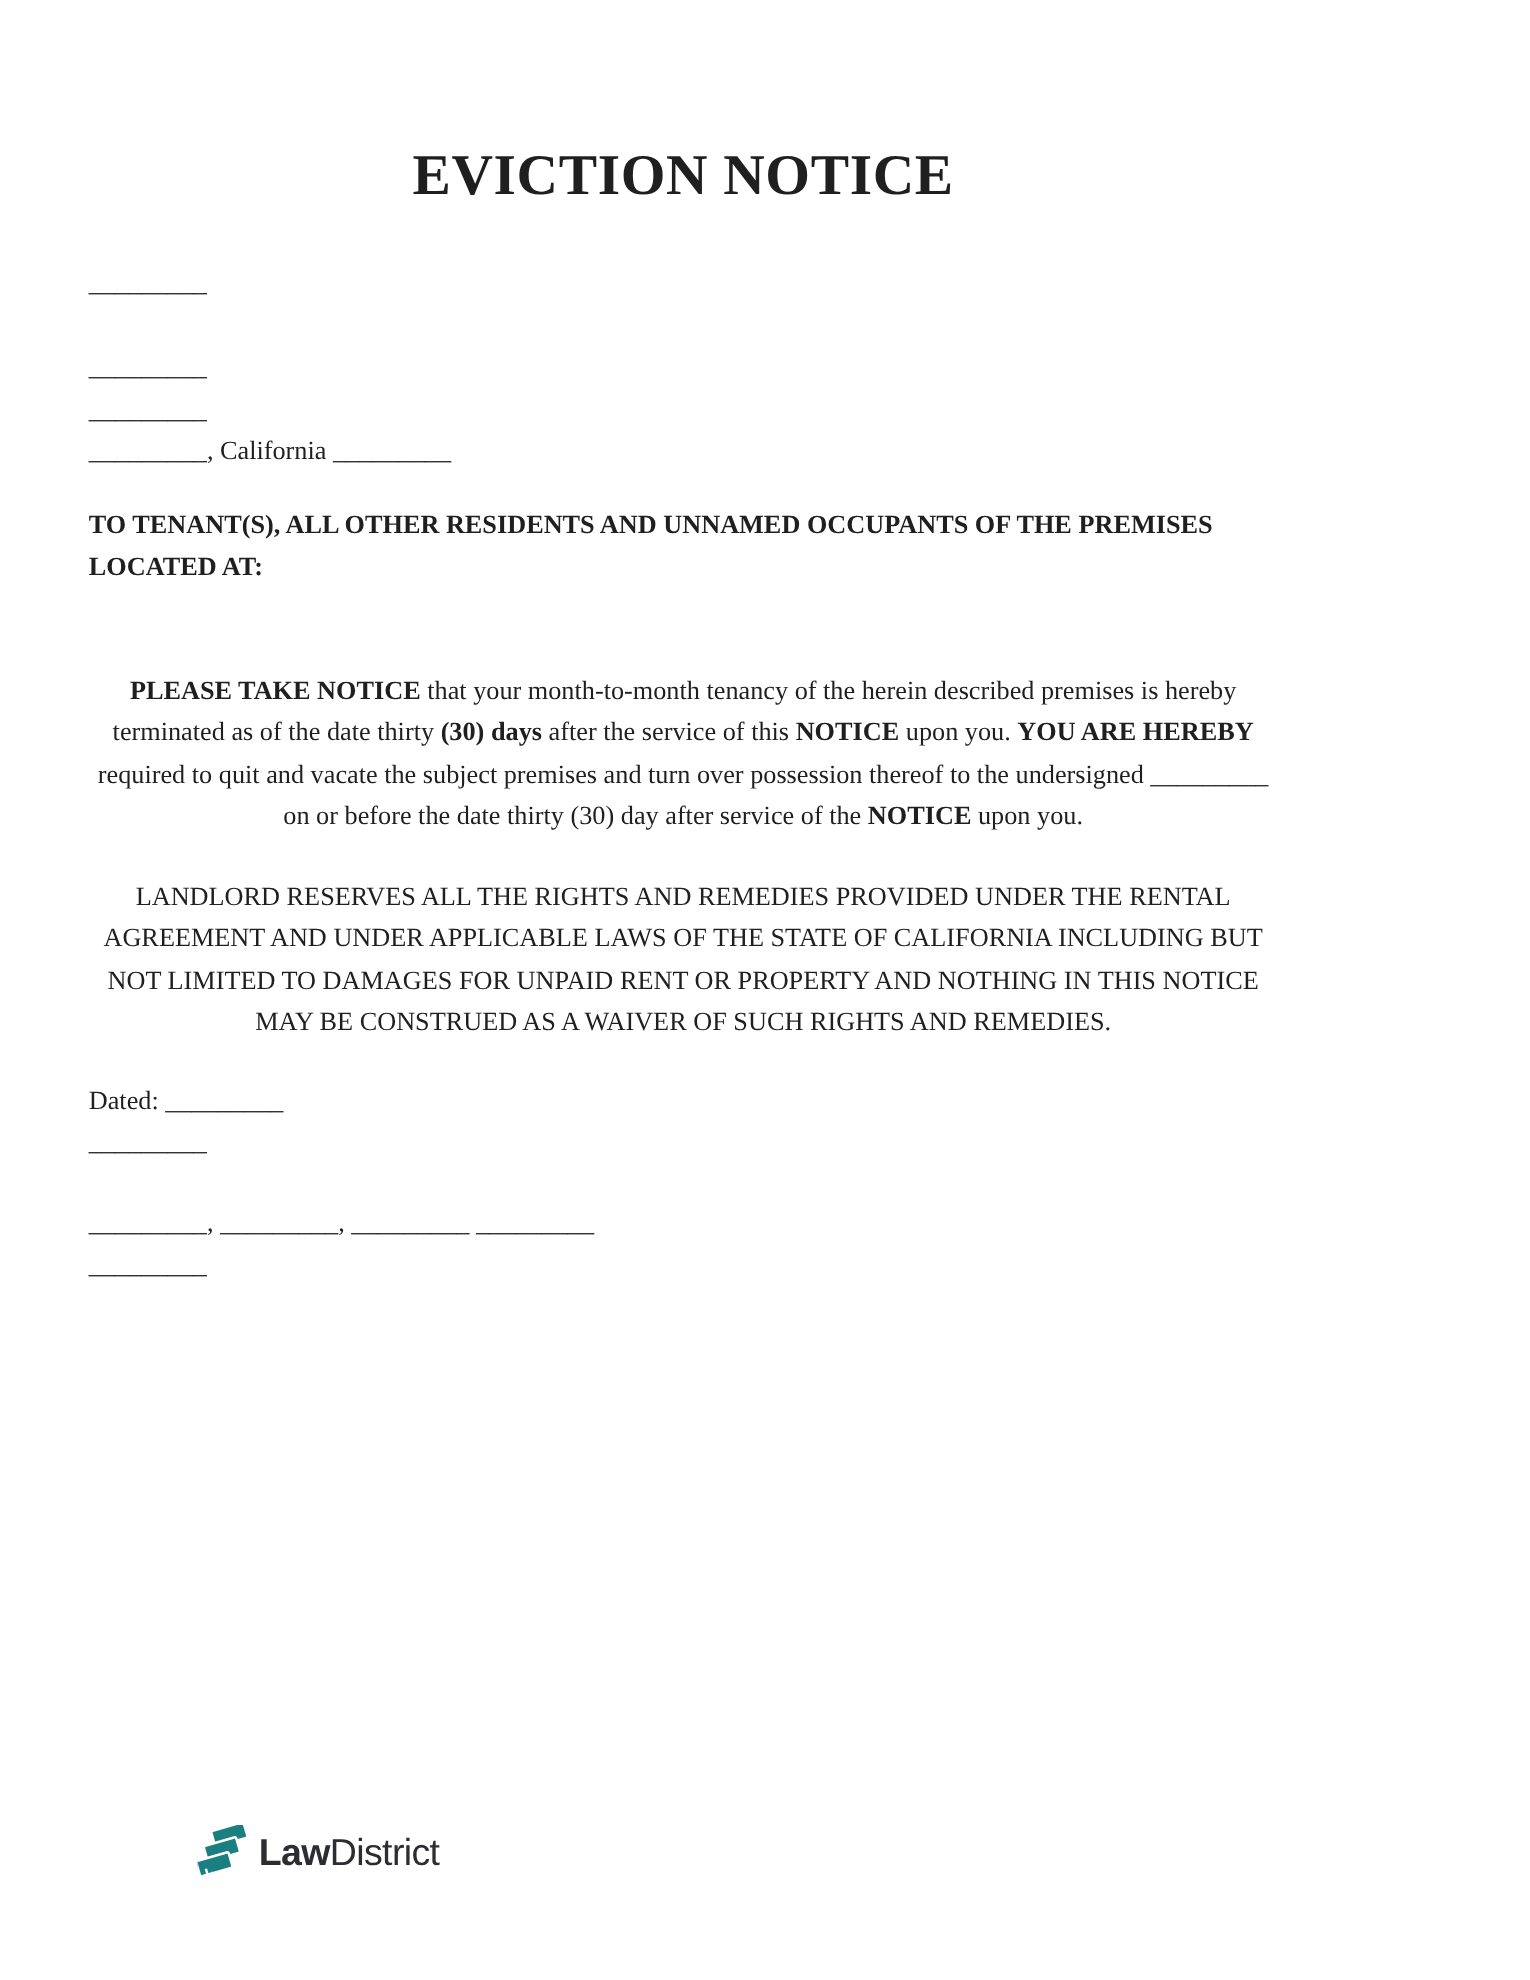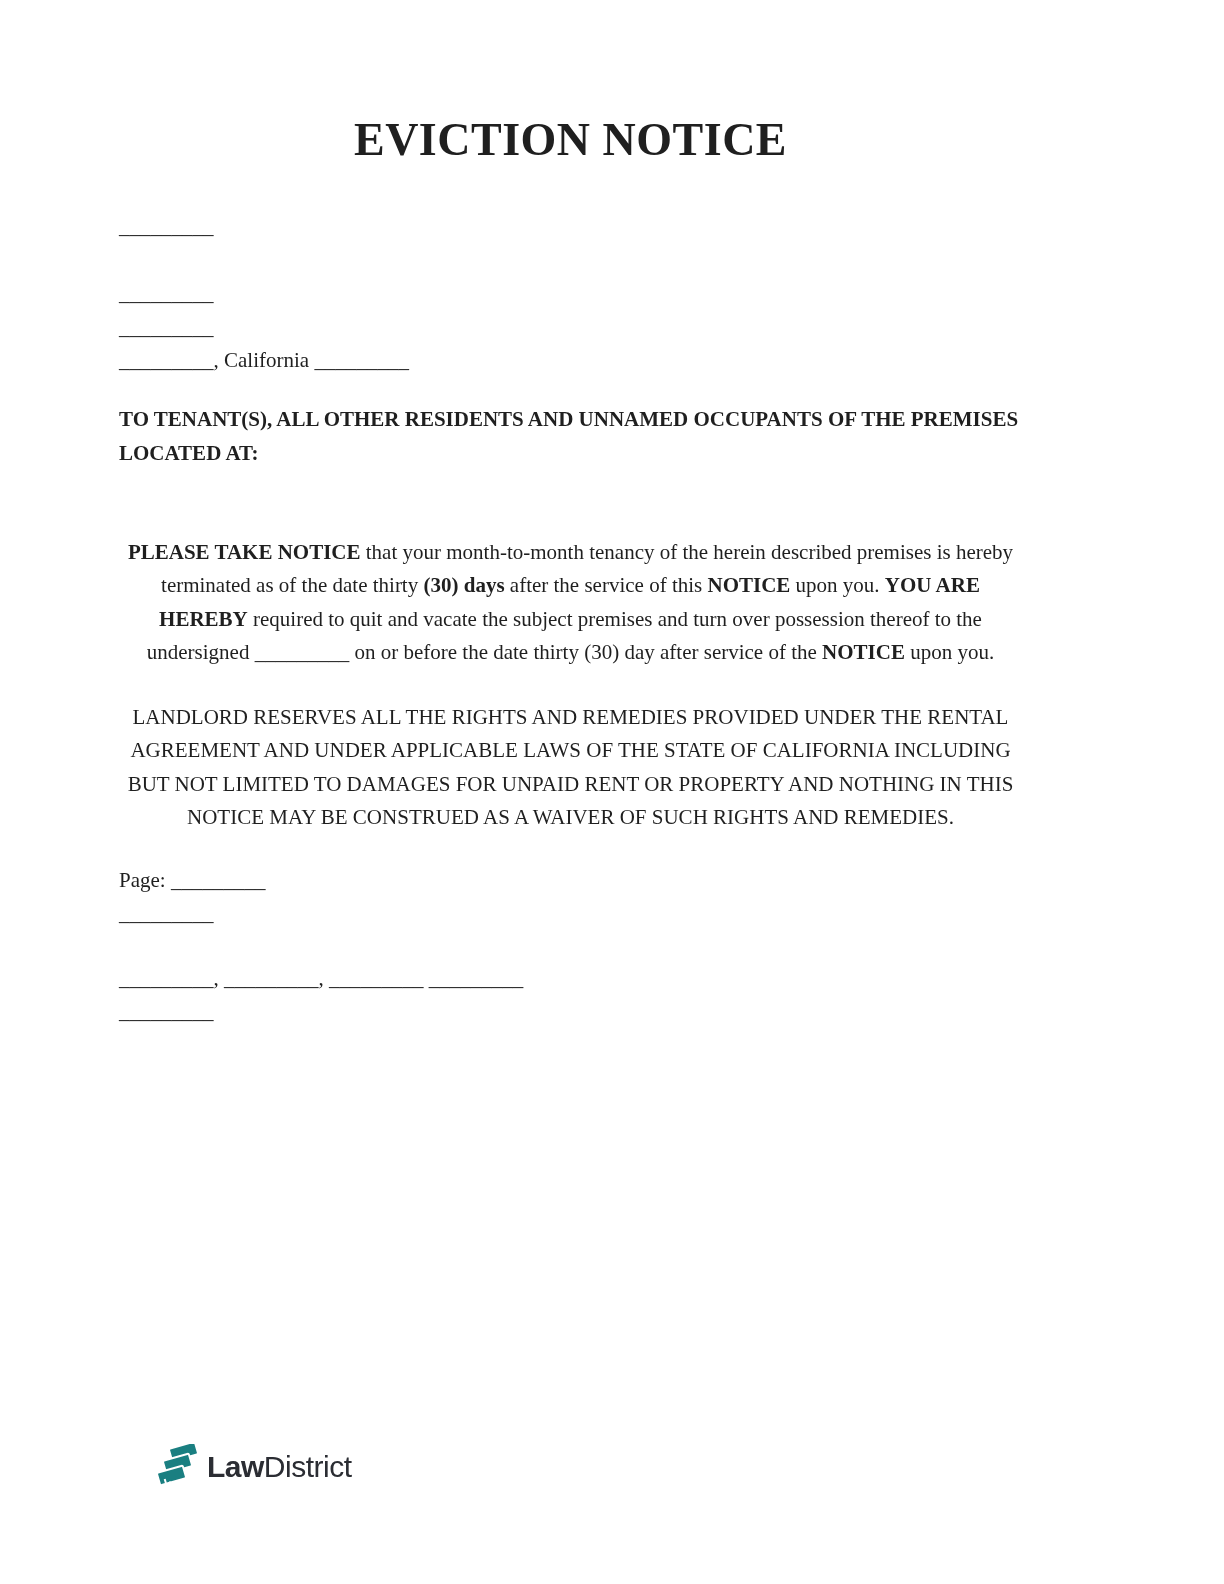--- a/index.html
+++ b/index.html
@@ -10,21 +10,21 @@
   .page {
     position: relative;
     width: 1224px;
     height: 1584px;
     background: #ffffff;
     color: #1f1f1f;
     font-family: "Liberation Serif", serif;
     font-size: 21px;
     line-height: 33.5px;
     box-sizing: border-box;
-    padding: 112px 202px 0 119px;
+    padding: 112px 202px 0 71px;
     overflow: hidden;
   }
   .title {
     font-size: 46px;
     line-height: 56px;
     font-weight: bold;
     text-align: center;
     margin: 0 0 42px 0;
     letter-spacing: 0.5px;
   }
@@ -44,21 +44,21 @@
   .footer {
     position: absolute;
     left: 0;
     top: 1438px;
     width: 1224px;
     height: 60px;
   }
   .brand {
     position: absolute;
     left: 158px;
-    top: 6px;
+    top: 22px;
     display: flex;
     align-items: center;
     gap: 7px;
   }
   .brand-text {
     font-family: "Liberation Sans", sans-serif;
     font-size: 30px;
     line-height: 44px;
     color: #2b2d33;
     letter-spacing: -0.5px;
@@ -89,21 +89,21 @@
   <div class="line">_________, California _________</div>
 
   <div class="heading">TO TENANT(S), ALL OTHER RESIDENTS AND UNNAMED OCCUPANTS OF THE PREMISES LOCATED AT:</div>
 
 
   <p class="para para-first"><span class="b">PLEASE TAKE NOTICE</span><span> that your month-to-month tenancy of the herein described premises is hereby terminated as of the date thirty </span><span class="b">(30) days</span><span> after the service of this </span><span class="b">NOTICE</span><span> upon you. </span><span class="b">YOU ARE HEREBY</span><span> required to quit and vacate the subject premises and turn over possession thereof to the undersigned _________ on or before the date thirty (30) day after service of the </span><span class="b">NOTICE</span><span> upon you.</span></p>
 
 
   <p class="para"><span>LANDLORD RESERVES ALL THE RIGHTS AND REMEDIES PROVIDED UNDER THE RENTAL AGREEMENT AND UNDER APPLICABLE LAWS OF THE STATE OF CALIFORNIA INCLUDING BUT NOT LIMITED TO DAMAGES FOR UNPAID RENT OR PROPERTY AND NOTHING IN THIS NOTICE MAY BE CONSTRUED AS A WAIVER OF SUCH RIGHTS AND REMEDIES.</span></p>
 
-  <div class="line dated">Page: _________</div>
+  <div class="line dated">Dated: _________</div>
 
   <div class="line">_________</div>
 
   <div class="line premises">_________, _________, _________ _________</div>
   <div class="line">_________</div>
 
   <div class="footer">
     <div class="brand">
       <span>
         <svg class="logo-icon" width="42" height="46" viewBox="0 0 42 46" aria-hidden="true">

